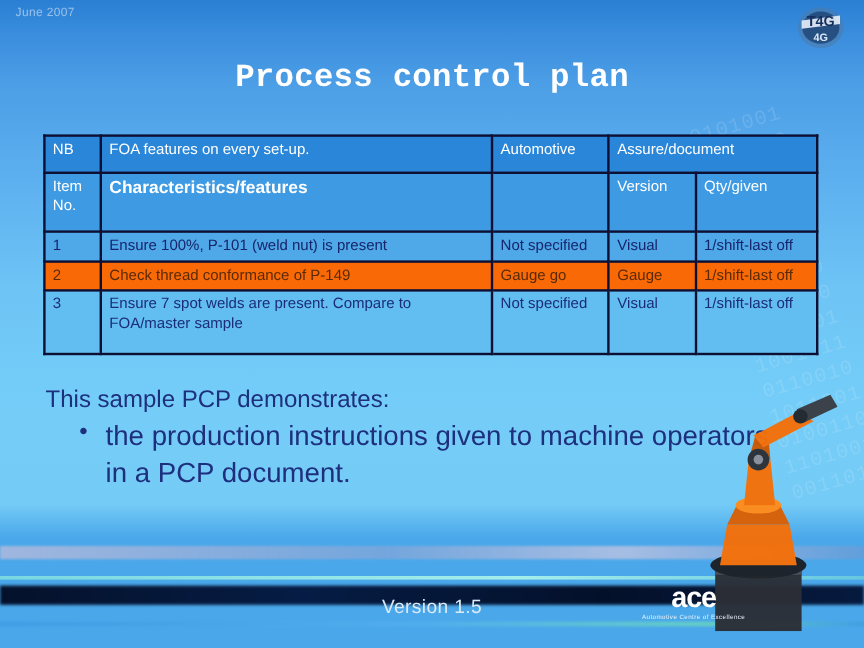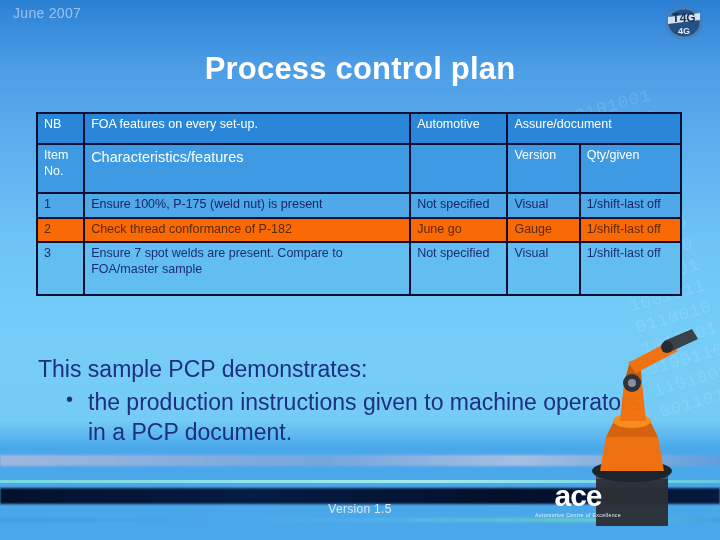--- a/index.html
+++ b/index.html
@@ -84,45 +84,46 @@
   .streak-a { bottom: 74px; height: 11px; background: linear-gradient(to right, rgba(175,185,220,.85), rgba(150,165,210,.55) 45%, rgba(190,195,225,.8) 72%, rgba(120,150,205,.5)); filter: blur(1px); }
   .streak-b { bottom: 57px; height: 3px;  background: linear-gradient(to right, rgba(140,235,220,.7), rgba(180,250,235,.85) 60%, rgba(120,220,215,.6)); filter: blur(.6px); }
   .streak-c { bottom: 36px; height: 16px; background: linear-gradient(to right, #04112b, #061c44 35%, #03102a 70%, #061a3e); filter: blur(1.2px); }
   .streak-d { bottom: 18px; height: 4px;  background: linear-gradient(to right, rgba(60,150,225,.6), rgba(90,180,240,.5) 50%, rgba(120,235,170,.55) 82%, rgba(60,150,220,.5)); filter: blur(.8px); }
 
   
   .date-label {
     position: absolute;
     left: 13px;
     top: 5px;
-    font-size: 14px;
+    font-size: 10px;
     color: rgba(215,230,245,0.62);
     letter-spacing: .3px;
   }
 
   
   .corner-logo {
     position: absolute;
     right: 14px;
     top: 3px;
     width: 44px;
     height: 40px;
   }
 
   
   .slide-title {
     position: absolute;
     left: 0;
     top: 51px;
     width: 720px;
     text-align: center;
-    font-size: 31px;
+    font-size: 27px;
     font-weight: bold;
     color: #ffffff;
     letter-spacing: .2px;
+    font-family: Liberation Mono, monospace;
   }
 
   
   .pcp-table {
     position: absolute;
     left: 36px;
     top: 112px;
     width: 646px;
     border-collapse: collapse;
     table-layout: fixed;
@@ -146,21 +147,21 @@
     font-size: 12.5px;
     height: 22px;
   }
   .row-head td {
     background: #3e9ae2;
     color: #ffffff;
     font-size: 12.5px;
   }
   .row-head .bold-head {
     font-size: 14.5px;
-    font-weight: normal;
+    font-weight: bold;
     margin-top: 29px;
   }
   .row-data td {
     background: #4fa8e8;
     color: #17256b;
     font-size: 12.5px;
   }
   .row-data.alt td {
     background: #f96a07;
     color: #5a2a06;
@@ -174,24 +175,23 @@
 
   
   .body-text {
     position: absolute;
     left: 38px;
     top: 320px;
     width: 620px;
     color: #1d2f7d;
   }
   .body-lead {
-    font-size: 23px;
+    font-size: 20px;
     line-height: 1.3;
     margin-bottom: 2px;
-    margin-top: 35px;
   }
   .body-list {
     margin: 0;
     padding: 0 0 0 28px;
     list-style: none;
   }
   .body-list li {
     position: relative;
     font-size: 23px;
     line-height: 1.33;
@@ -205,21 +205,21 @@
     font-size: 20px;
   }
 
   
   .version-label {
     position: absolute;
     left: 0;
     bottom: 24px;
     width: 720px;
     text-align: center;
-    font-size: 12px;
+    font-size: 16px;
     color: #dce9f7;
     letter-spacing: .3px;
   }
 
   
   .robot {
     position: absolute;
     right: 22px;
     bottom: 14px;
     width: 132px;
@@ -230,21 +230,21 @@
   
   .ace-logo {
     position: absolute;
     right: 88px;
     bottom: 22px;
     width: 108px;
     text-align: center;
     line-height: 1;
   }
   .ace-word {
-    font-size: 30px;
+    font-size: 24px;
     font-weight: bold;
     color: #ffffff;
     letter-spacing: -1px;
     margin-top: 20px;
   }
   .ace-sub {
     margin-top: 2px;
     font-size: 5.2px;
     color: #e8f2fb;
     letter-spacing: .35px;
@@ -301,29 +301,29 @@
       </tr>
       <tr class="row-head head-tall">
         <td>Item No.</td>
         <td class="bold-head">Characteristics/features</td>
         <td></td>
         <td>Version</td>
         <td>Qty/given</td>
       </tr>
       <tr class="row-data">
         <td>1</td>
-        <td>Ensure 100%, P-175 (weld nut) is present</td>
+        <td>Ensure 100%, P-101 (weld nut) is present</td>
         <td>Not specified</td>
         <td>Visual</td>
         <td>1/shift-last off</td>
       </tr>
       <tr class="row-data alt">
         <td>2</td>
-        <td>Check thread conformance of P-182</td>
-        <td>June go</td>
+        <td>Check thread conformance of P-149</td>
+        <td>Gauge go</td>
         <td>Gauge</td>
         <td>1/shift-last off</td>
       </tr>
       <tr class="row-data light tall">
         <td>3</td>
         <td>Ensure 7 spot welds are present. Compare to FOA/master sample</td>
         <td>Not specified</td>
         <td>Visual</td>
         <td>1/shift-last off</td>
       </tr>

